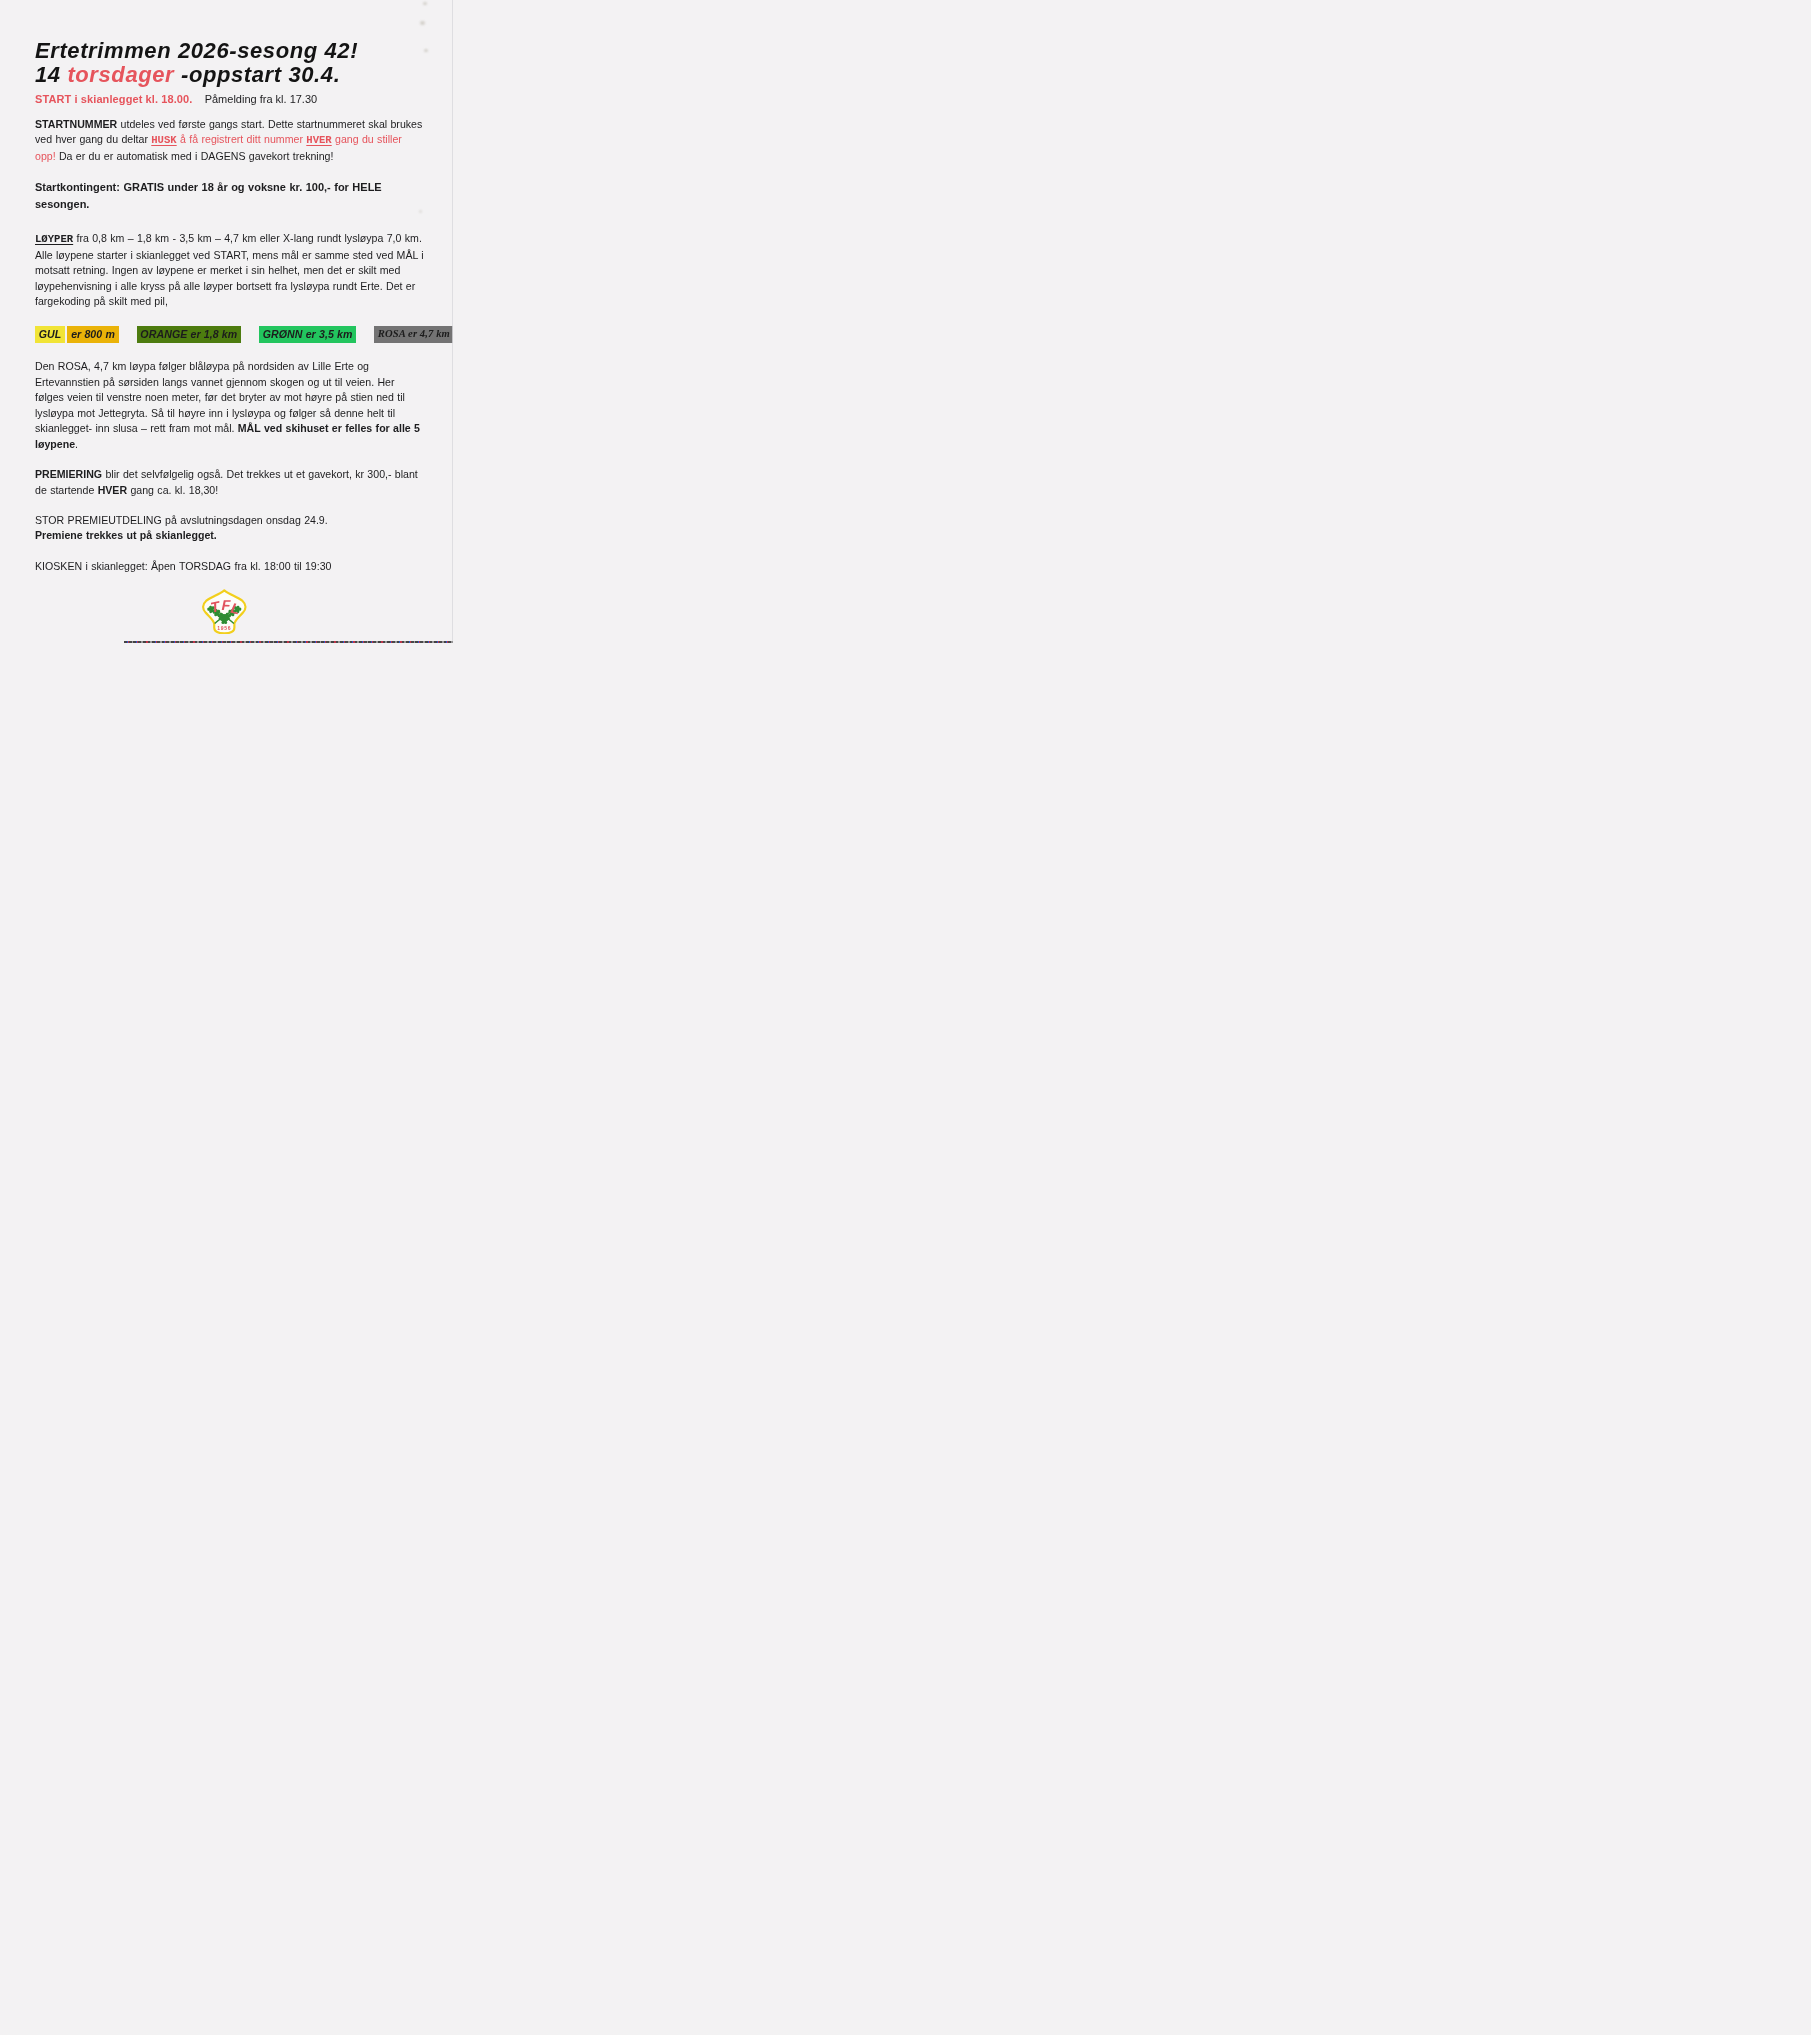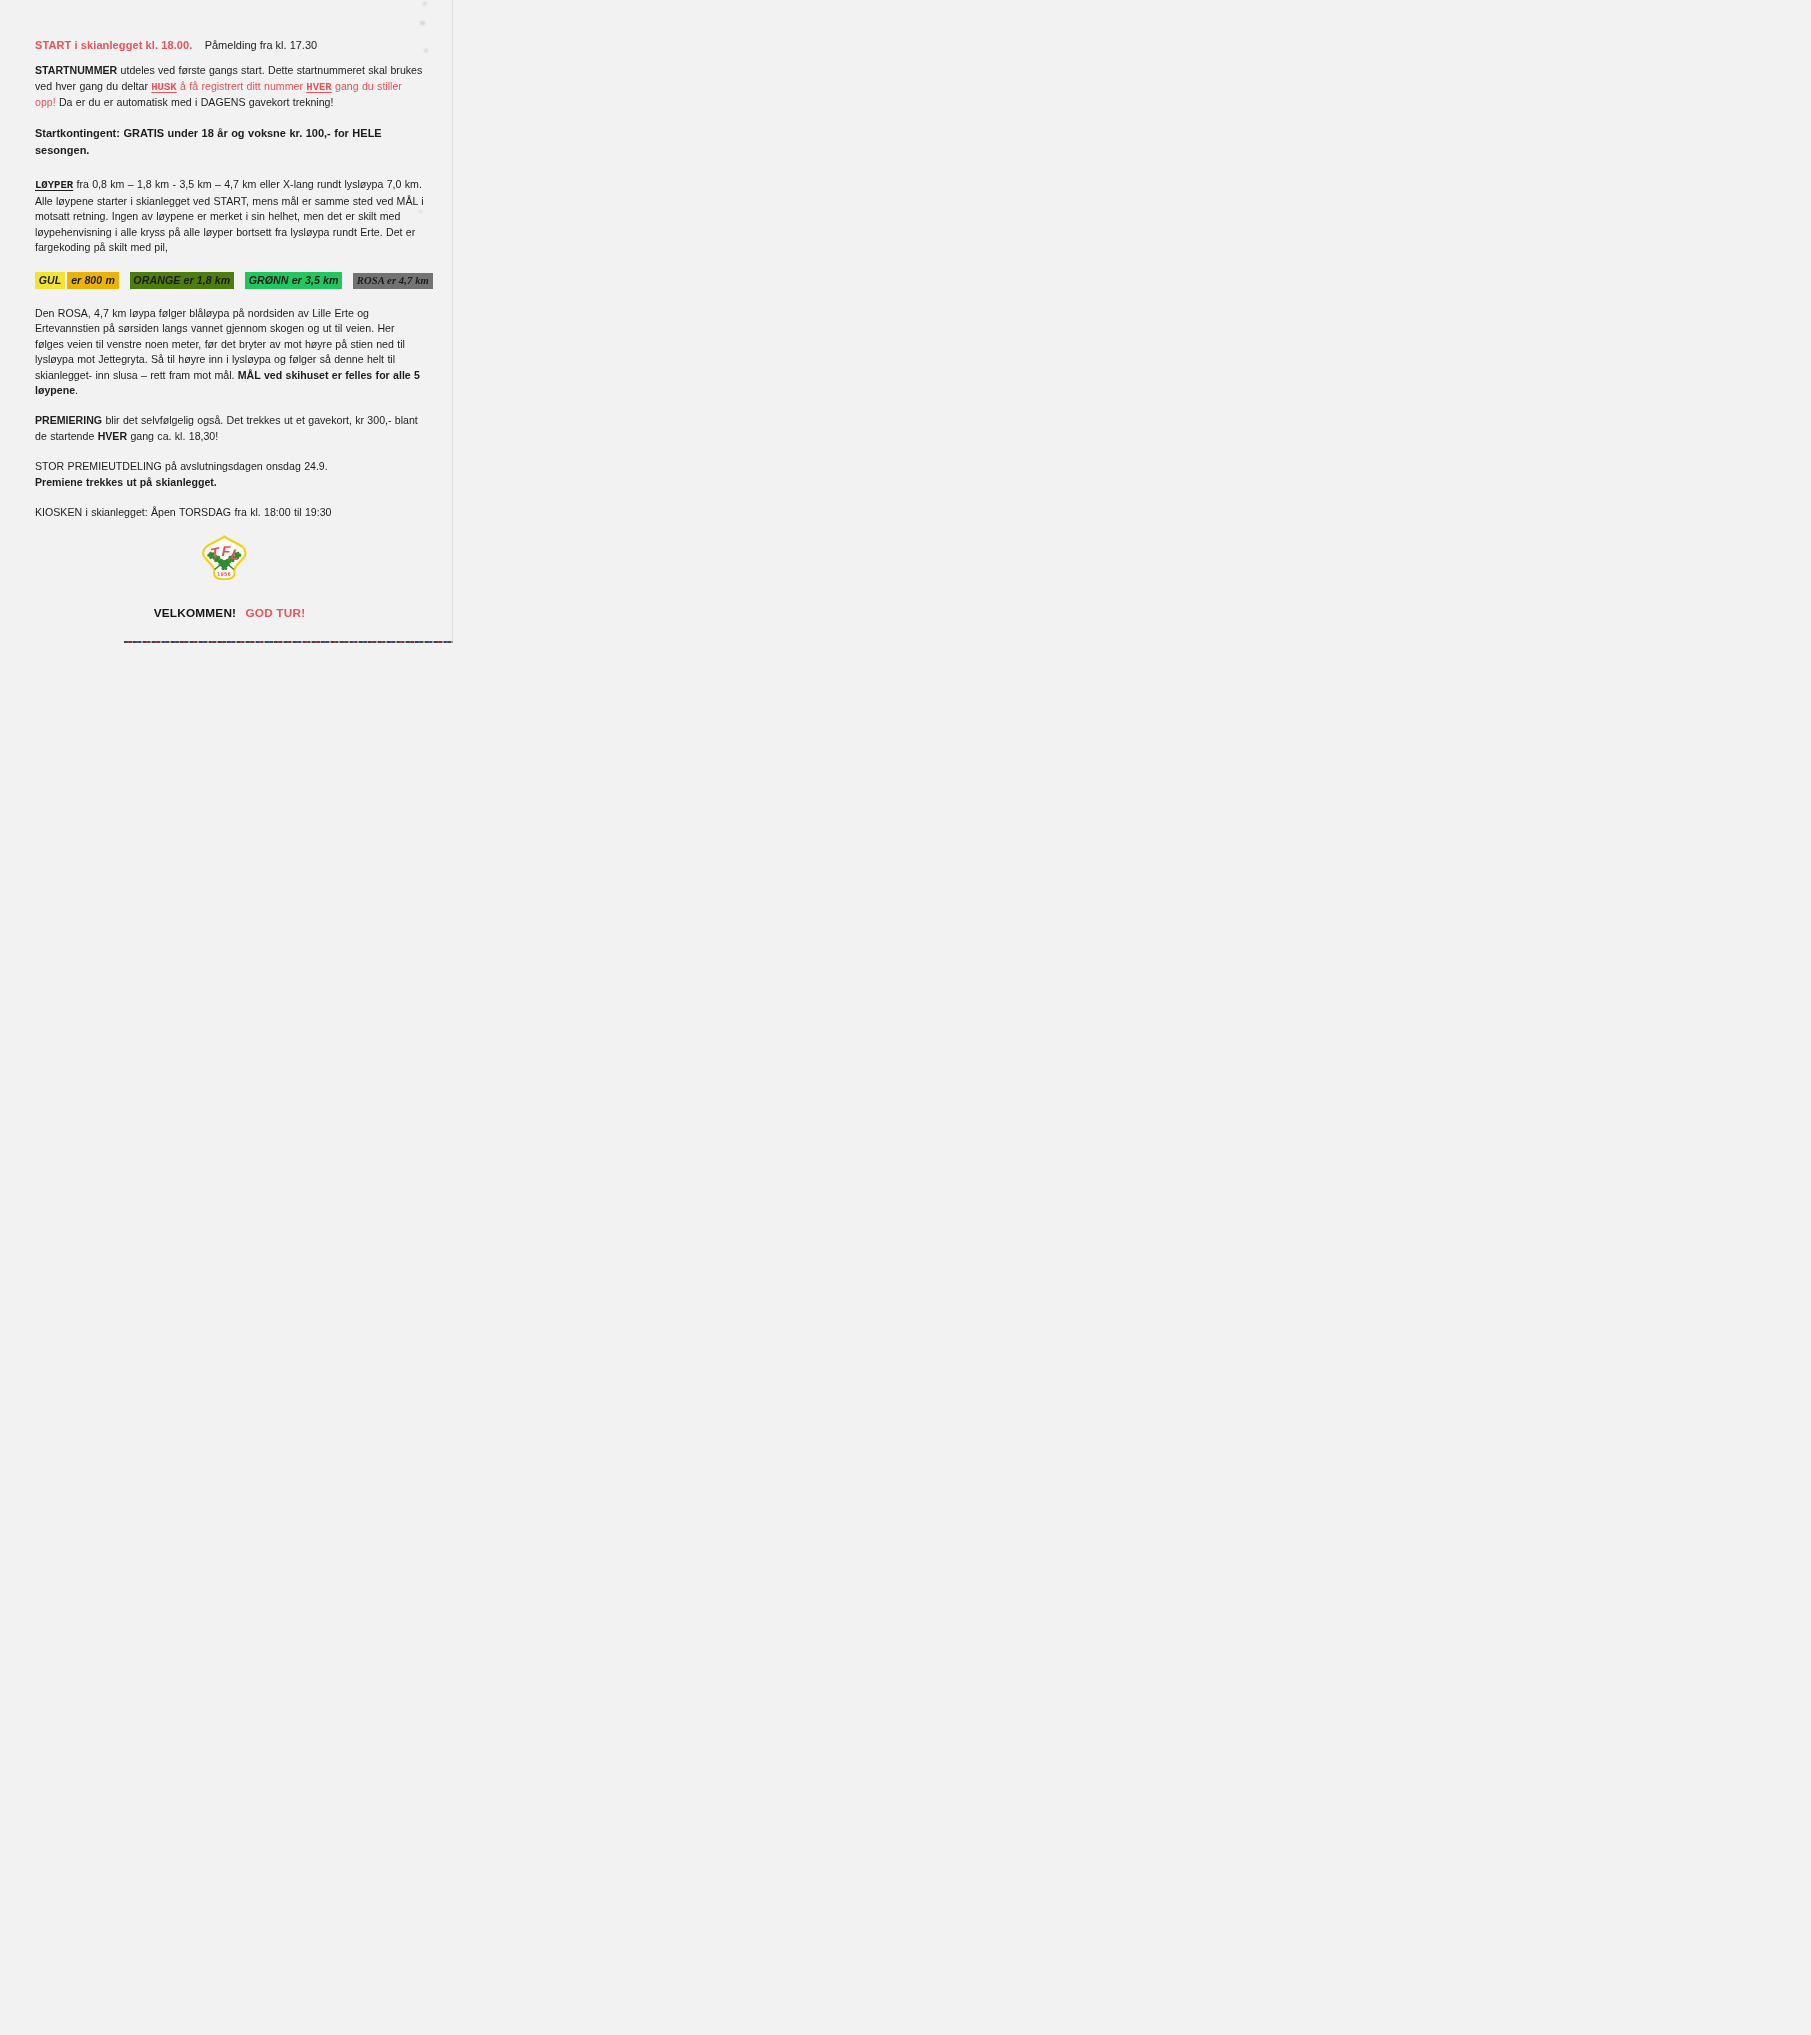--- a/index.html
+++ b/index.html
@@ -21,21 +21,21 @@
   .t1,.t2{display:block;}
   .startline{display:flex;align-items:flex-end;gap:12.2px;margin:0 0 12.2px 0;white-space:nowrap;}
   .sl-red{color:#e6545c;font-weight:700;font-size:11px;letter-spacing:0.1px;}
   .sl-black{font-size:11px;}
   p.body{font-size:10.6px;line-height:15.5px;margin:0 0 14.7px 0;letter-spacing:0;word-spacing:0.4px;}
   p.kont{font-weight:700;font-size:11px;line-height:17px;margin-bottom:18px;}
   .b{font-weight:700;}
   .r{color:#e6545c;}
   .u{text-decoration:underline;text-decoration-thickness:1.2px;text-underline-offset:1.6px;font-family:Liberation Mono, monospace;}
   .line{display:block;}
-  .chips{display:flex;align-items:center;gap:11px;margin:16.3px 0 16.3px 0;white-space:nowrap;text-align:right;}
+  .chips{display:flex;align-items:center;gap:18px;margin:16.3px 0 16.3px 0;white-space:nowrap;text-align:right;}
   .chip-group{display:inline-flex;gap:2.4px;}
   .chip{
     font-style:italic;font-weight:700;font-size:10.6px;color:#1c1c1c;
     padding:2px 3.7px 3.3px 3.7px;letter-spacing:0.1px;
   }
   .logo-wrap{display:flex;justify-content:center;margin:2.4px 0 0 0;transform:translateX(-5.7px);}
   .logo-wrap svg{width:48px;height:45px;}
   .footer{margin-top:26px;text-align:center;font-weight:700;font-size:11.8px;letter-spacing:0.2px;}
   .f-black{color:#141414;margin-right:5.7px;}
   .f-red{color:#e6545c;}
@@ -53,20 +53,24 @@
 </head>
 <body>
 
 <div class="dot d1"></div>
 <div class="dot d2"></div>
 <div class="dot d3"></div>
 <div class="dot d4"></div>
 
 <div class="content">
 
+  <h1>
+    <span class="t1">Ertetrimmen 2026-sesong 42!</span>
+    <span class="t2"><span>14 </span><span class="r">torsdager</span><span> -oppstart 30.4.</span></span>
+  </h1>
 
   <div class="startline">
     <span class="sl-red">START i skianlegget kl. 18.00.</span>
     <span class="sl-black">Påmelding fra kl. 17.30</span>
   </div>
 
   <p class="body"><span class="b">STARTNUMMER</span><span> utdeles ved første gangs start. Dette startnummeret skal brukes ved hver gang du deltar </span><span class="b r u">HUSK</span><span class="r"> å få registrert ditt nummer </span><span class="b r u">HVER</span><span class="r"> gang du stiller opp!</span><span> Da er du er automatisk med i DAGENS gavekort trekning!</span></p>
 
   <p class="body kont"><span class="b">Startkontingent: GRATIS under 18 år og voksne kr. 100,- for HELE sesongen.</span></p>
 

